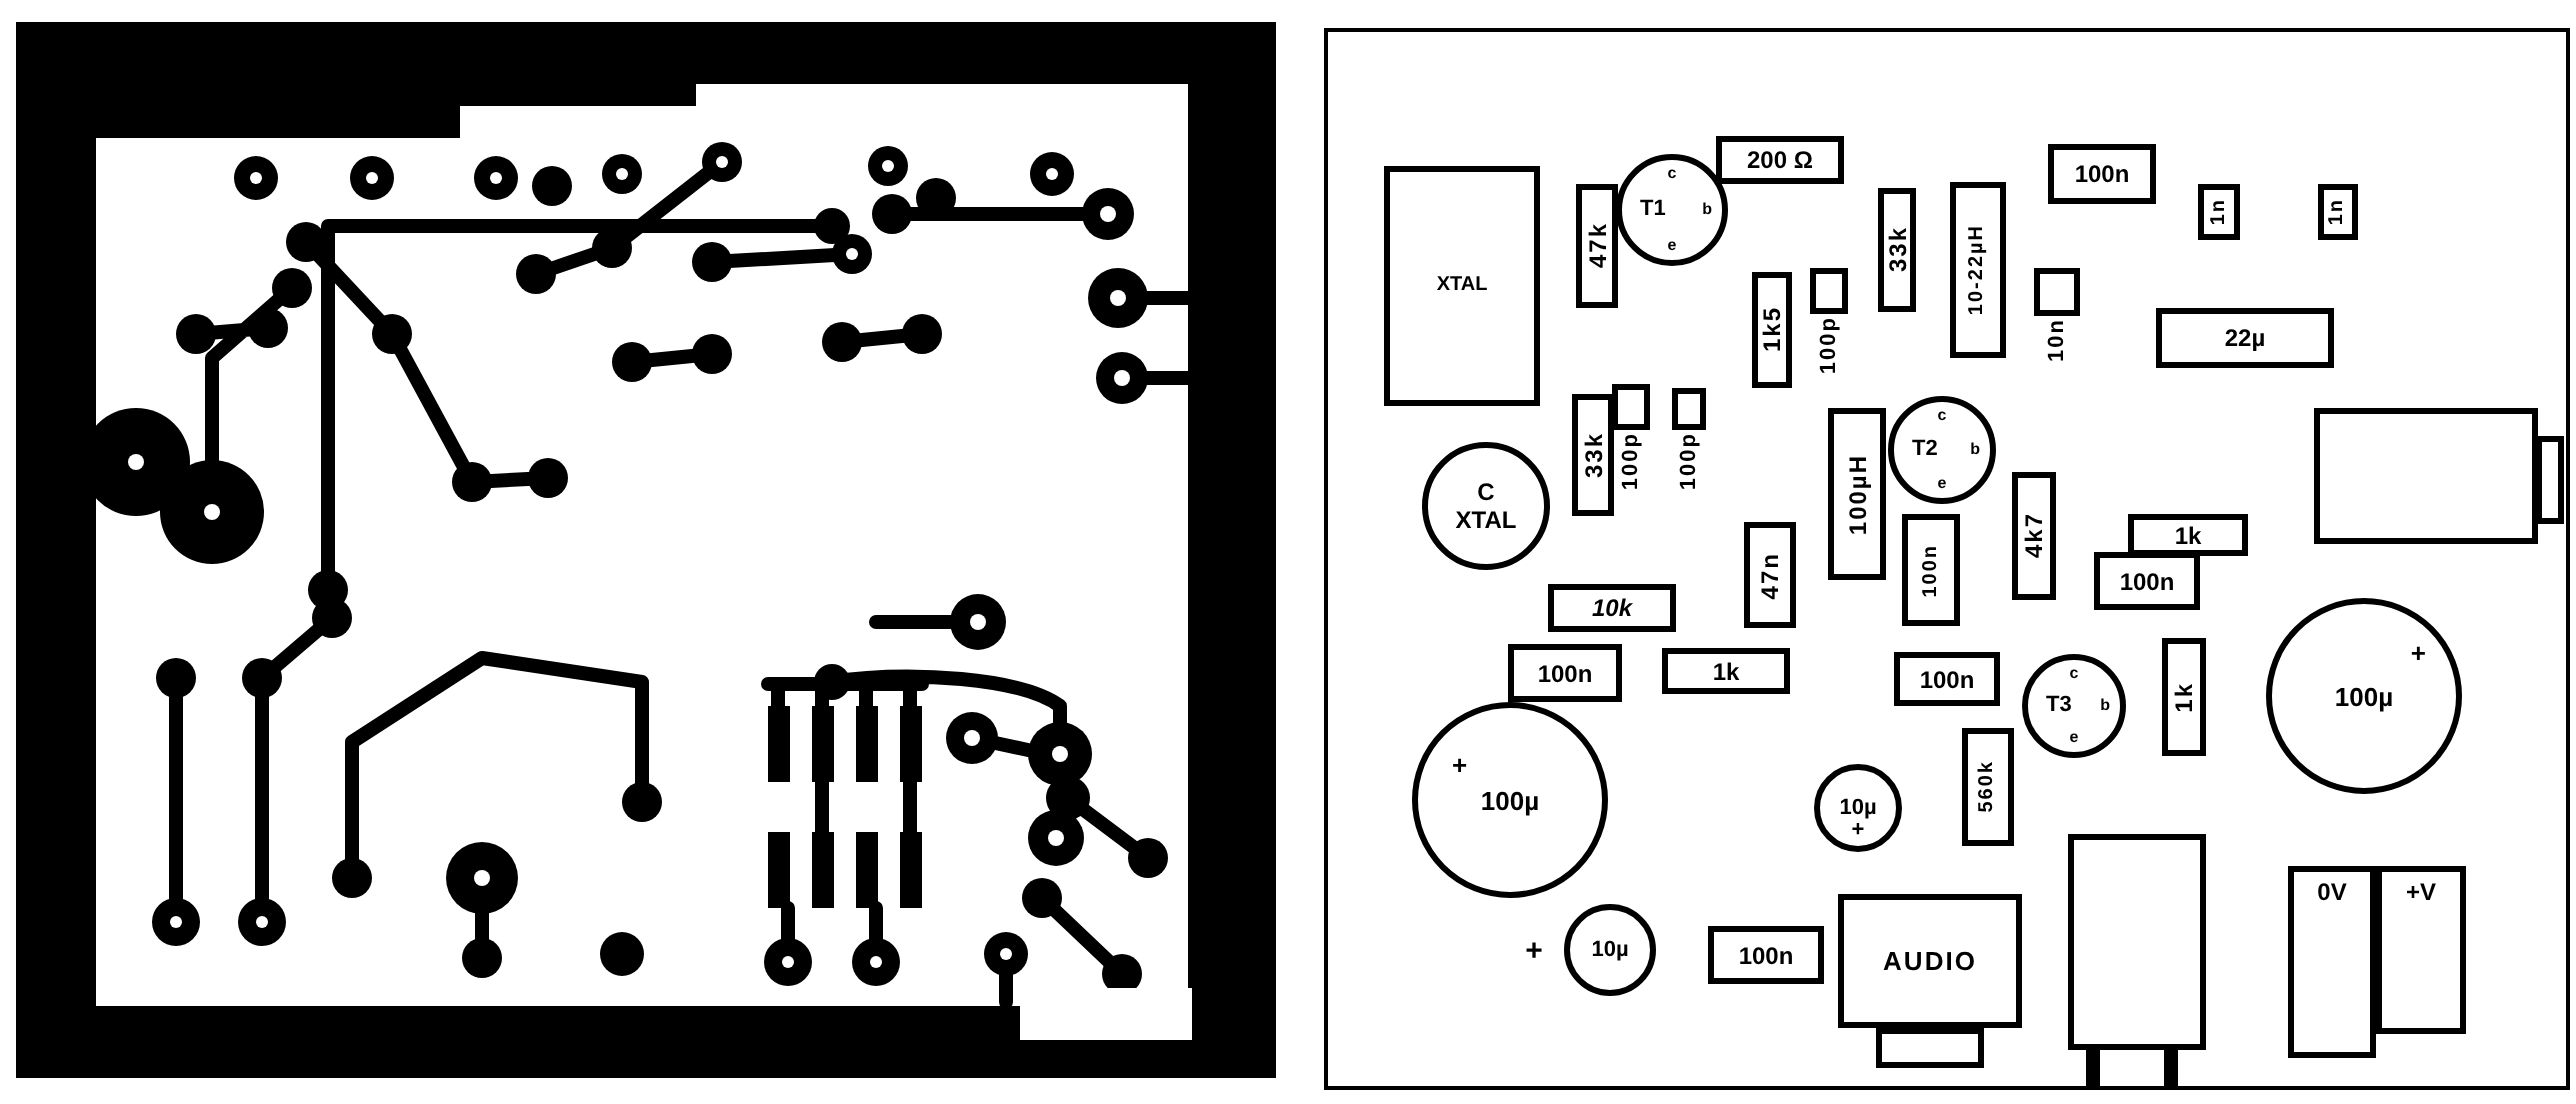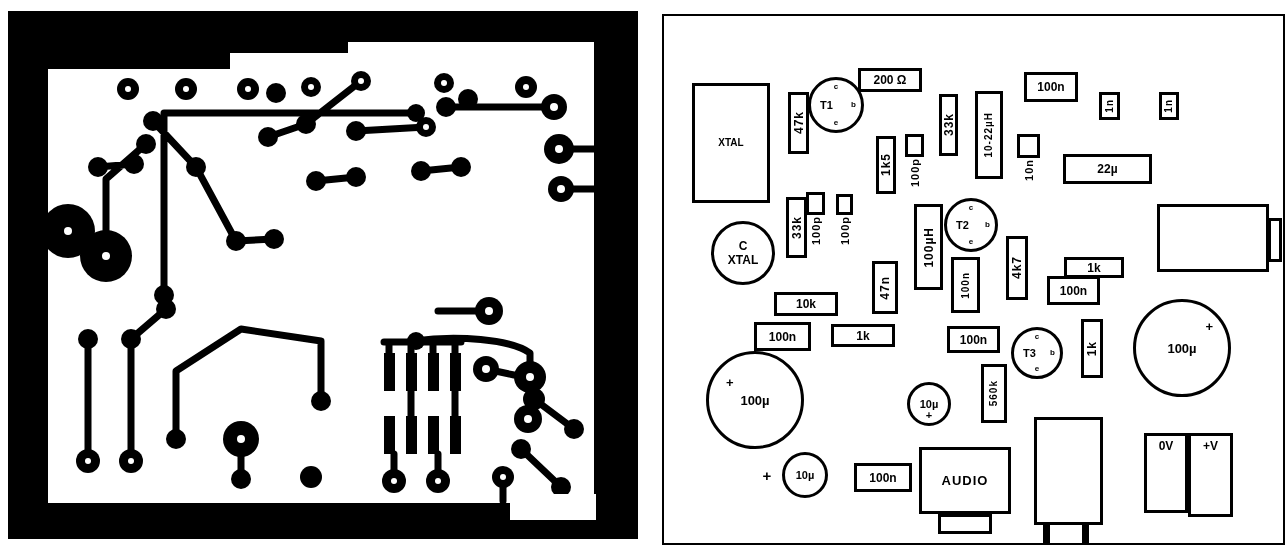--- a/index.html
+++ b/index.html
@@ -208,21 +208,21 @@
       </div>
       <div class="cmp vrect" style="left: 444px; top: 84px; width: 21px; height: 28px; font-size: 10px;">
         <div class="label vert">1n</div>
       </div>
       <div class="cmp vrect" style="left: 504px; top: 84px; width: 20px; height: 28px; font-size: 10px;">
         <div class="label vert">1n</div>
       </div>
       <div class="cmp vsquare" style="left: 362px; top: 126px; width: 23px; height: 24px;">
         <div class="sublabel">10n</div>
       </div>
-      <div class="cmp hrect" style="left: 408px; top: 146px; width: 89px; height: 30px;">
+      <div class="cmp hrect" style="left: 423px; top: 146px; width: 89px; height: 30px;">
         <div class="label">22µ</div>
       </div>
       <div class="cmp trimmer" style="left: 56px; top: 213px; width: 64px; height: 64px;">
         <div class="lines">
           <div class="line">C</div>
           <div class="line">XTAL</div>
         </div>
       </div>
       <div class="cmp vrect" style="left: 131px; top: 189px; width: 21px; height: 61px;">
         <div class="label vert">33k</div>
@@ -253,21 +253,21 @@
       </div>
       <div class="cmp hrect" style="left: 409px; top: 249px; width: 60px; height: 21px;">
         <div class="label">1k</div>
       </div>
       <div class="cmp hrect" style="left: 392px; top: 268px; width: 53px; height: 29px;">
         <div class="label">100n</div>
       </div>
       <div class="cmp connector" style="left: 502px; top: 196px; width: 112px; height: 68px;">
         <div class="tab" style="left: 108px; top: 11px; width: 14px; height: 44px;"></div>
       </div>
-      <div class="cmp hrect" style="left: 119px; top: 284px; width: 64px; height: 24px;">
+      <div class="cmp hrect" style="left: 119px; top: 284px; width: 64px; height: 24px; font-style: italic;">
         <div class="label">10k</div>
       </div>
       <div class="cmp hrect" style="left: 99px; top: 314px; width: 57px; height: 29px;">
         <div class="label">100n</div>
       </div>
       <div class="cmp hrect" style="left: 176px; top: 316px; width: 64px; height: 23px;">
         <div class="label">1k</div>
       </div>
       <div class="cmp hrect" style="left: 292px; top: 318px; width: 53px; height: 27px;">
         <div class="label">100n</div>
@@ -306,20 +306,20 @@
         <div class="label">100n</div>
       </div>
       <div class="cmp connector" style="left: 264px; top: 439px; width: 92px; height: 67px;">
         <div class="label">AUDIO</div>
         <div class="tab" style="left: 16px; top: 64px; width: 54px; height: 20px;"></div>
       </div>
       <div class="cmp connector" style="left: 379px; top: 409px; width: 69px; height: 108px;">
         <div class="tab solid" style="left: 6px; top: 105px; width: 7px; height: 19px;"></div>
         <div class="tab solid" style="left: 45px; top: 105px; width: 7px; height: 19px;"></div>
       </div>
-      <div class="cmp terminal" style="left: 489px; top: 425px; width: 44px; height: 80px;">
+      <div class="cmp terminal" style="left: 489px; top: 425px; width: 44px; height: 96px;">
         <div class="label">0V</div>
       </div>
       <div class="cmp terminal" style="left: 533px; top: 425px; width: 45px; height: 84px;">
         <div class="label">+V</div>
       </div>
     </div>
 </div>
 
 </body></html>

